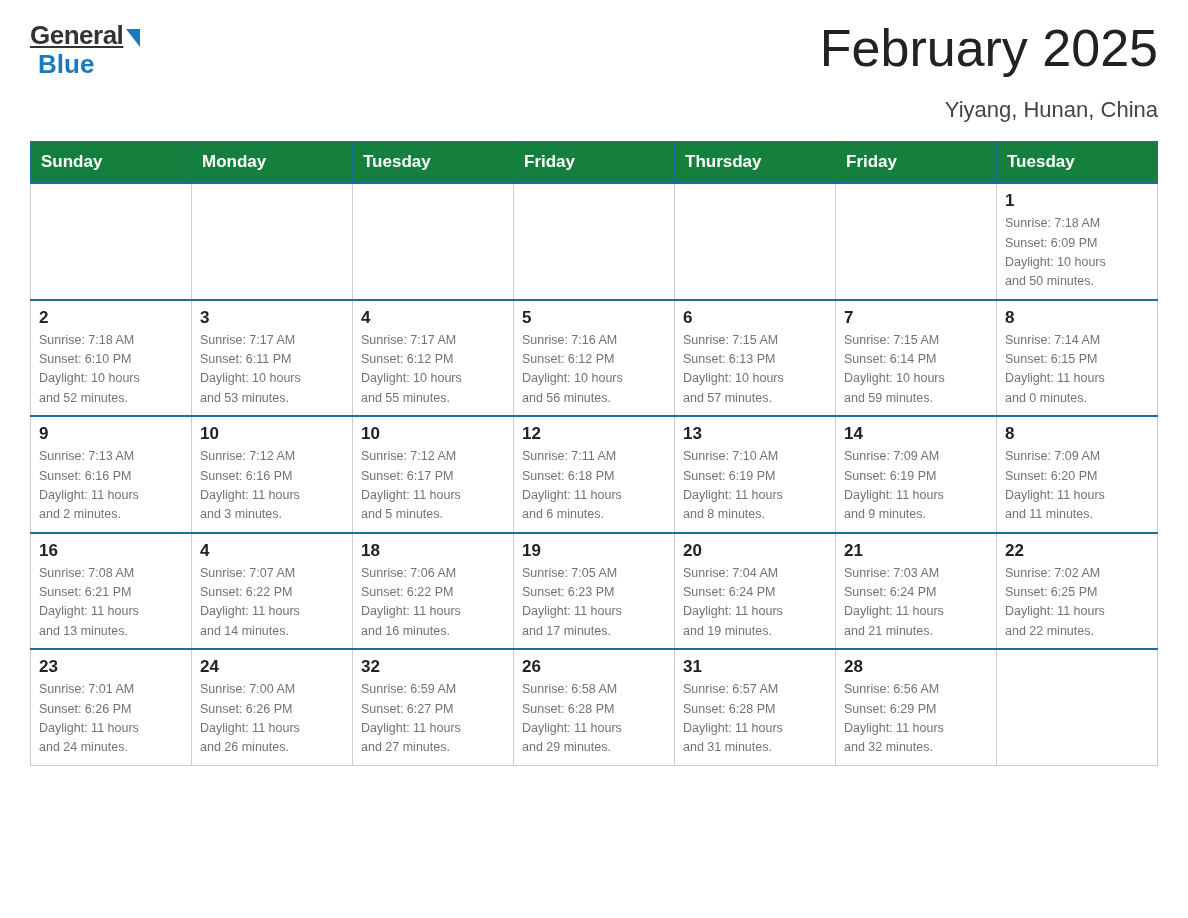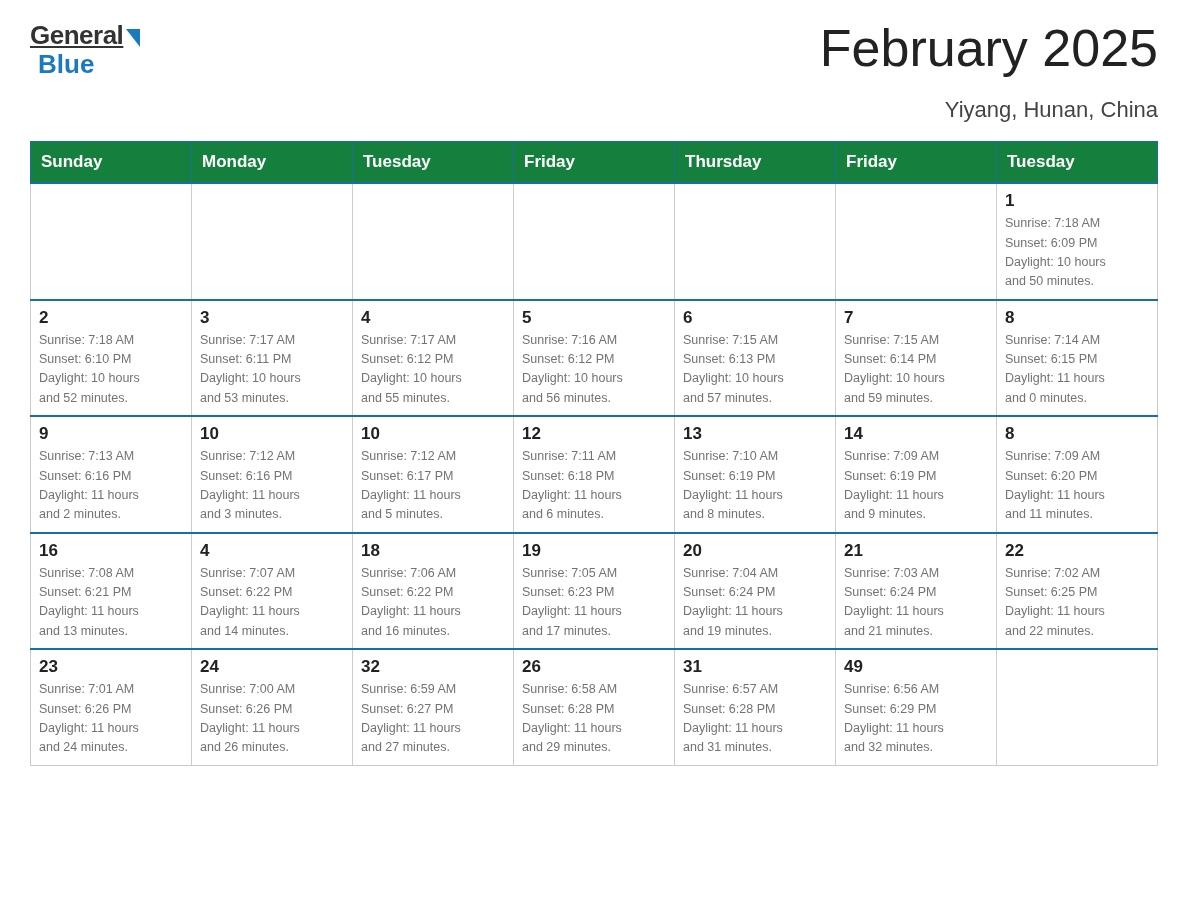--- a/index.html
+++ b/index.html
@@ -254,19 +254,19 @@
         </td>
         <td>
           <span class="day-num">26</span>
           <div class="day-info">Sunrise: 6:58 AM<br>Sunset: 6:28 PM<br>Daylight: 11 hours<br>and 29 minutes.</div>
         </td>
         <td>
           <span class="day-num">31</span>
           <div class="day-info">Sunrise: 6:57 AM<br>Sunset: 6:28 PM<br>Daylight: 11 hours<br>and 31 minutes.</div>
         </td>
         <td>
-          <span class="day-num">49</span>
+          <span class="day-num">28</span>
           <div class="day-info">Sunrise: 6:56 AM<br>Sunset: 6:29 PM<br>Daylight: 11 hours<br>and 32 minutes.</div>
         </td>
         <td class="empty-cell"></td>
       </tr>
     </tbody>
 </table>
 
 </body></html>

